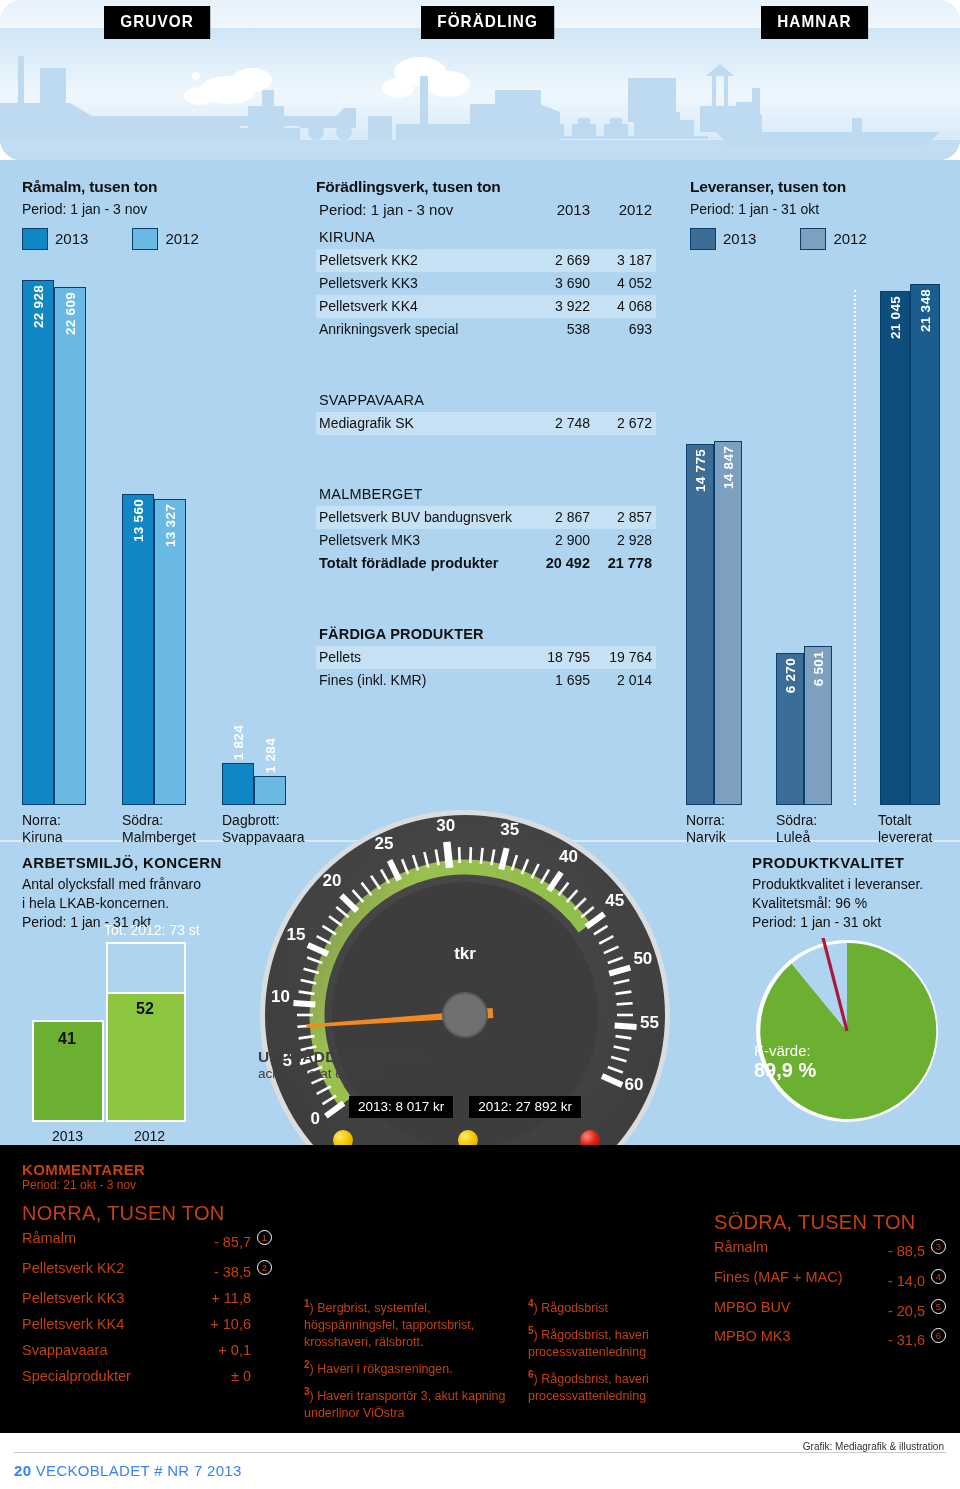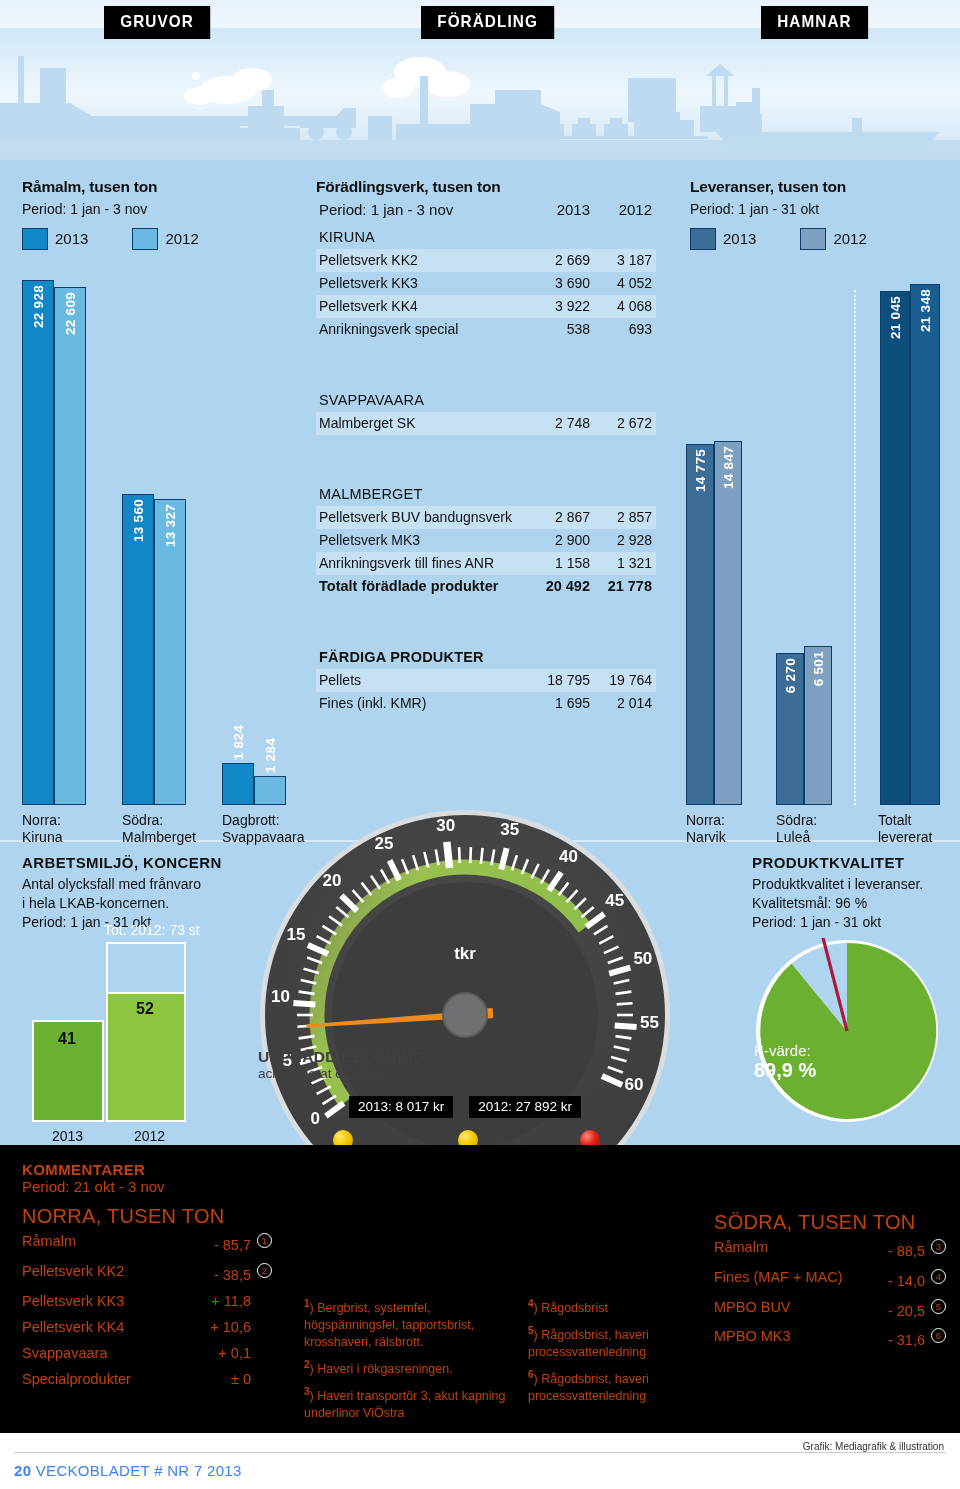--- a/index.html
+++ b/index.html
@@ -10,20 +10,21 @@
     position: relative;
     overflow: hidden;
   }
   .page { position: relative; width: 960px; height: 1489px; background:#fff; }
 
   
   .banner {
     position: absolute; left: 0; top: 0; width: 960px; height: 160px;
     background: linear-gradient(180deg,#e8f2fb 0%, #f4f9fd 30%, #ffffff 55%, #e3f0fa 100%);
     overflow: hidden;
+    border-radius: 21px;
   }
   .sky {
     position:absolute; left:0; top:28px; width:960px; height:132px;
     background: linear-gradient(180deg,#cfe5f6 0%, #e9f4fc 45%, #cfe5f6 100%);
   }
   .skyline { position:absolute; left:0; top:28px; }
   .tab {
     position: absolute; top: 6px;
     background: #000; color: #fff;
     font-weight: bold; font-size: 17px; letter-spacing: 1.2px;
@@ -137,21 +138,21 @@
     position:absolute; width:100%; text-align:center; color:#fff;
     font-size:14px; line-height:1.3;
   }
 
   
   .black {
     position:absolute; left:0; top:1145px; width:960px; height:288px;
     background:#000; color:#c2410c;
   }
   .k-title { font-weight:bold; font-size:15px; letter-spacing:.4px; }
-  .k-sub { font-size:15px; }
+  .k-sub { font-size:12px; }
   .k-grp { font-size:20px; letter-spacing:.3px; margin-top:10px;}
   .krow { display:flex; justify-content:space-between; align-items:flex-start; font-size:14.5px; padding:5px 0; }
   .krow .kv { position:relative; white-space:nowrap; }
   sup.circ {
     display:inline-block; width:15px; height:15px; border:1.2px solid #fff;
     border-radius:50%; font-size:9.5px; line-height:13px; text-align:center;
     margin-left:6px; vertical-align:super; font-weight:normal;
   }
   .fn { font-size:12.5px; line-height:1.35; margin-bottom:7px; }
   .fn .m { font-weight:bold; font-size:10px; vertical-align:super; }
@@ -336,21 +337,21 @@
         <tr class="spacer-row">
               <td colspan="3"></td>
             </tr>
         <tr class="spacer-row">
               <td colspan="3"></td>
             </tr>
         <tr class="grp">
           <td class="lbl" colspan="3">SVAPPAVAARA</td>
         </tr>
         <tr class="alt">
-          <td class="lbl">Malmberget SK</td>
+          <td class="lbl">Mediagrafik SK</td>
           <td class="n">2 748</td>
           <td class="n">2 672</td>
         </tr>
         <tr class="spacer-row">
               <td colspan="3"></td>
             </tr>
         <tr class="spacer-row">
               <td colspan="3"></td>
             </tr>
         <tr class="grp">
@@ -358,25 +359,20 @@
         </tr>
         <tr class="alt">
           <td class="lbl">Pelletsverk BUV bandugnsverk</td>
           <td class="n">2 867</td>
           <td class="n">2 857</td>
         </tr>
         <tr>
           <td class="lbl">Pelletsverk MK3</td>
           <td class="n">2 900</td>
           <td class="n">2 928</td>
-        </tr>
-        <tr class="alt">
-          <td class="lbl">Anrikningsverk till fines ANR</td>
-          <td class="n">1 158</td>
-          <td class="n">1 321</td>
         </tr>
         <tr class="tot">
           <td class="lbl">Totalt förädlade produkter</td>
           <td class="n">20 492</td>
           <td class="n">21 778</td>
         </tr>
         <tr class="spacer-row">
               <td colspan="3"></td>
             </tr>
         <tr class="spacer-row">

